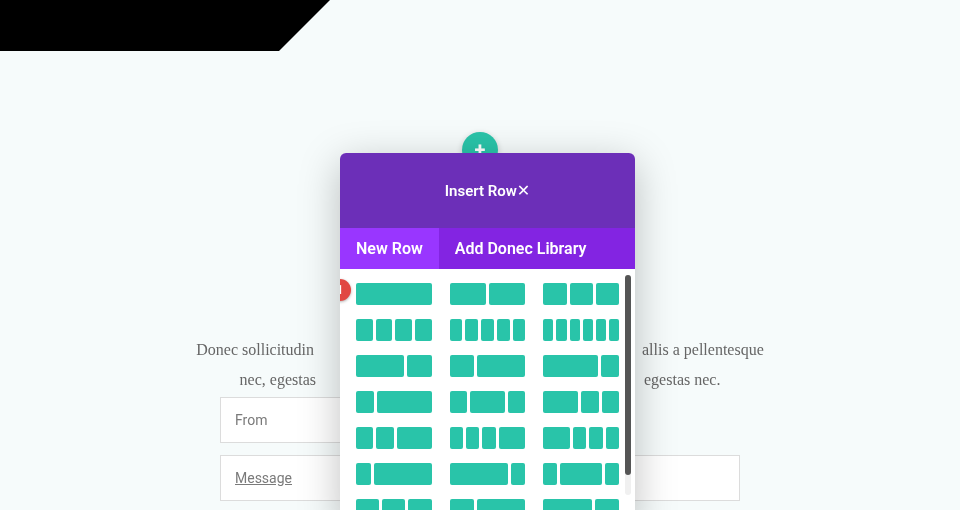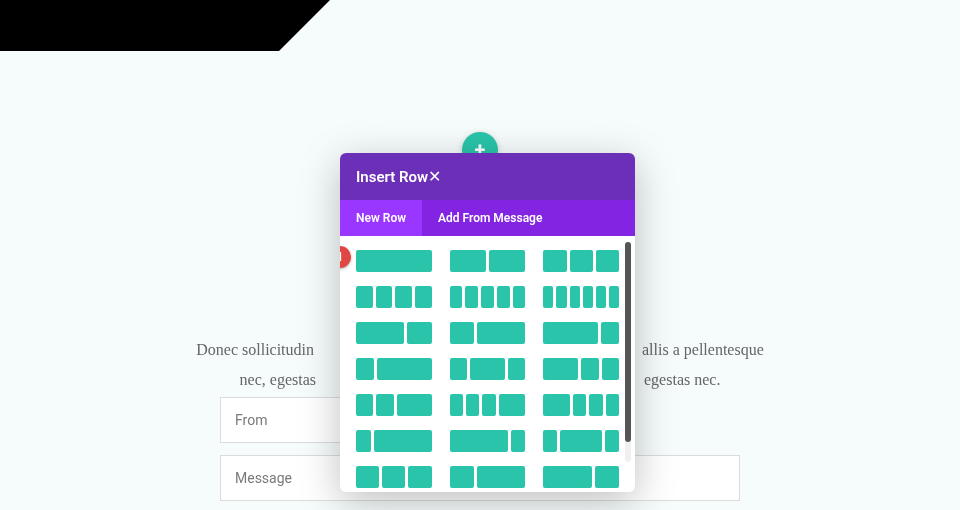--- a/index.html
+++ b/index.html
@@ -57,46 +57,46 @@
     position: absolute;
     left: 220px;
     width: 520px;
     border: 1px solid #dcdcdc;
     background: #fff;
     color: #7a7a7a;
     font-size: 14px;
     padding: 14px 14px;
   }
   .form-name { top: 397px; height: 46px; width: 260px; }
-  .form-message { top: 455px; }
+  .form-message { top: 455px; text-decoration: underline; }
   
   .modal {
     position: absolute;
     top: 153px;
     left: 340px;
     width: 295px;
     background: #fff;
     border-radius: 6px;
     box-shadow: 0 10px 40px rgba(0,0,0,.25);
     z-index: 5;
     overflow: hidden;
   }
   .modal-header {
     background: #6c2fb8;
     color: #fff;
-    padding: 14px 16px;
-    display:flex;align-items:center;justify-content:flex-start;
+    padding: 28px 16px;
+    display:flex;align-items:center;justify-content:center;
     font-weight:600;
     font-size:15px;
   }
   .close-icon { font-size:16px; cursor:pointer; font-weight:400;}
   .modal-tabs {
     background: #8324e2;
     display:flex;
-    font-size:12px;
+    font-size:16px;
     font-weight:600;
   }
   .modal-tab {
     padding: 11px 16px;
     color: #fff;
     cursor:pointer;
   }
   .modal-tab.active {
     background: #9936ff;
   }
@@ -168,21 +168,21 @@
   <span>Message</span>
 </div>
 
 <div class="modal">
   <div class="modal-header">
     <span>Insert Row</span>
     <span class="close-icon">✕</span>
   </div>
   <div class="modal-tabs">
     <div class="modal-tab active">New Row</div>
-    <div class="modal-tab">Add From Message</div>
+    <div class="modal-tab">Add Donec Library</div>
   </div>
   <div class="modal-body">
     <div class="badge">1</div>
     <div class="layout-row">
       <div class="layout-cell">
           <div class="col w1"></div>
         </div>
       <div class="layout-cell">
           <div class="col w1"></div>
           <div class="col w1"></div>

